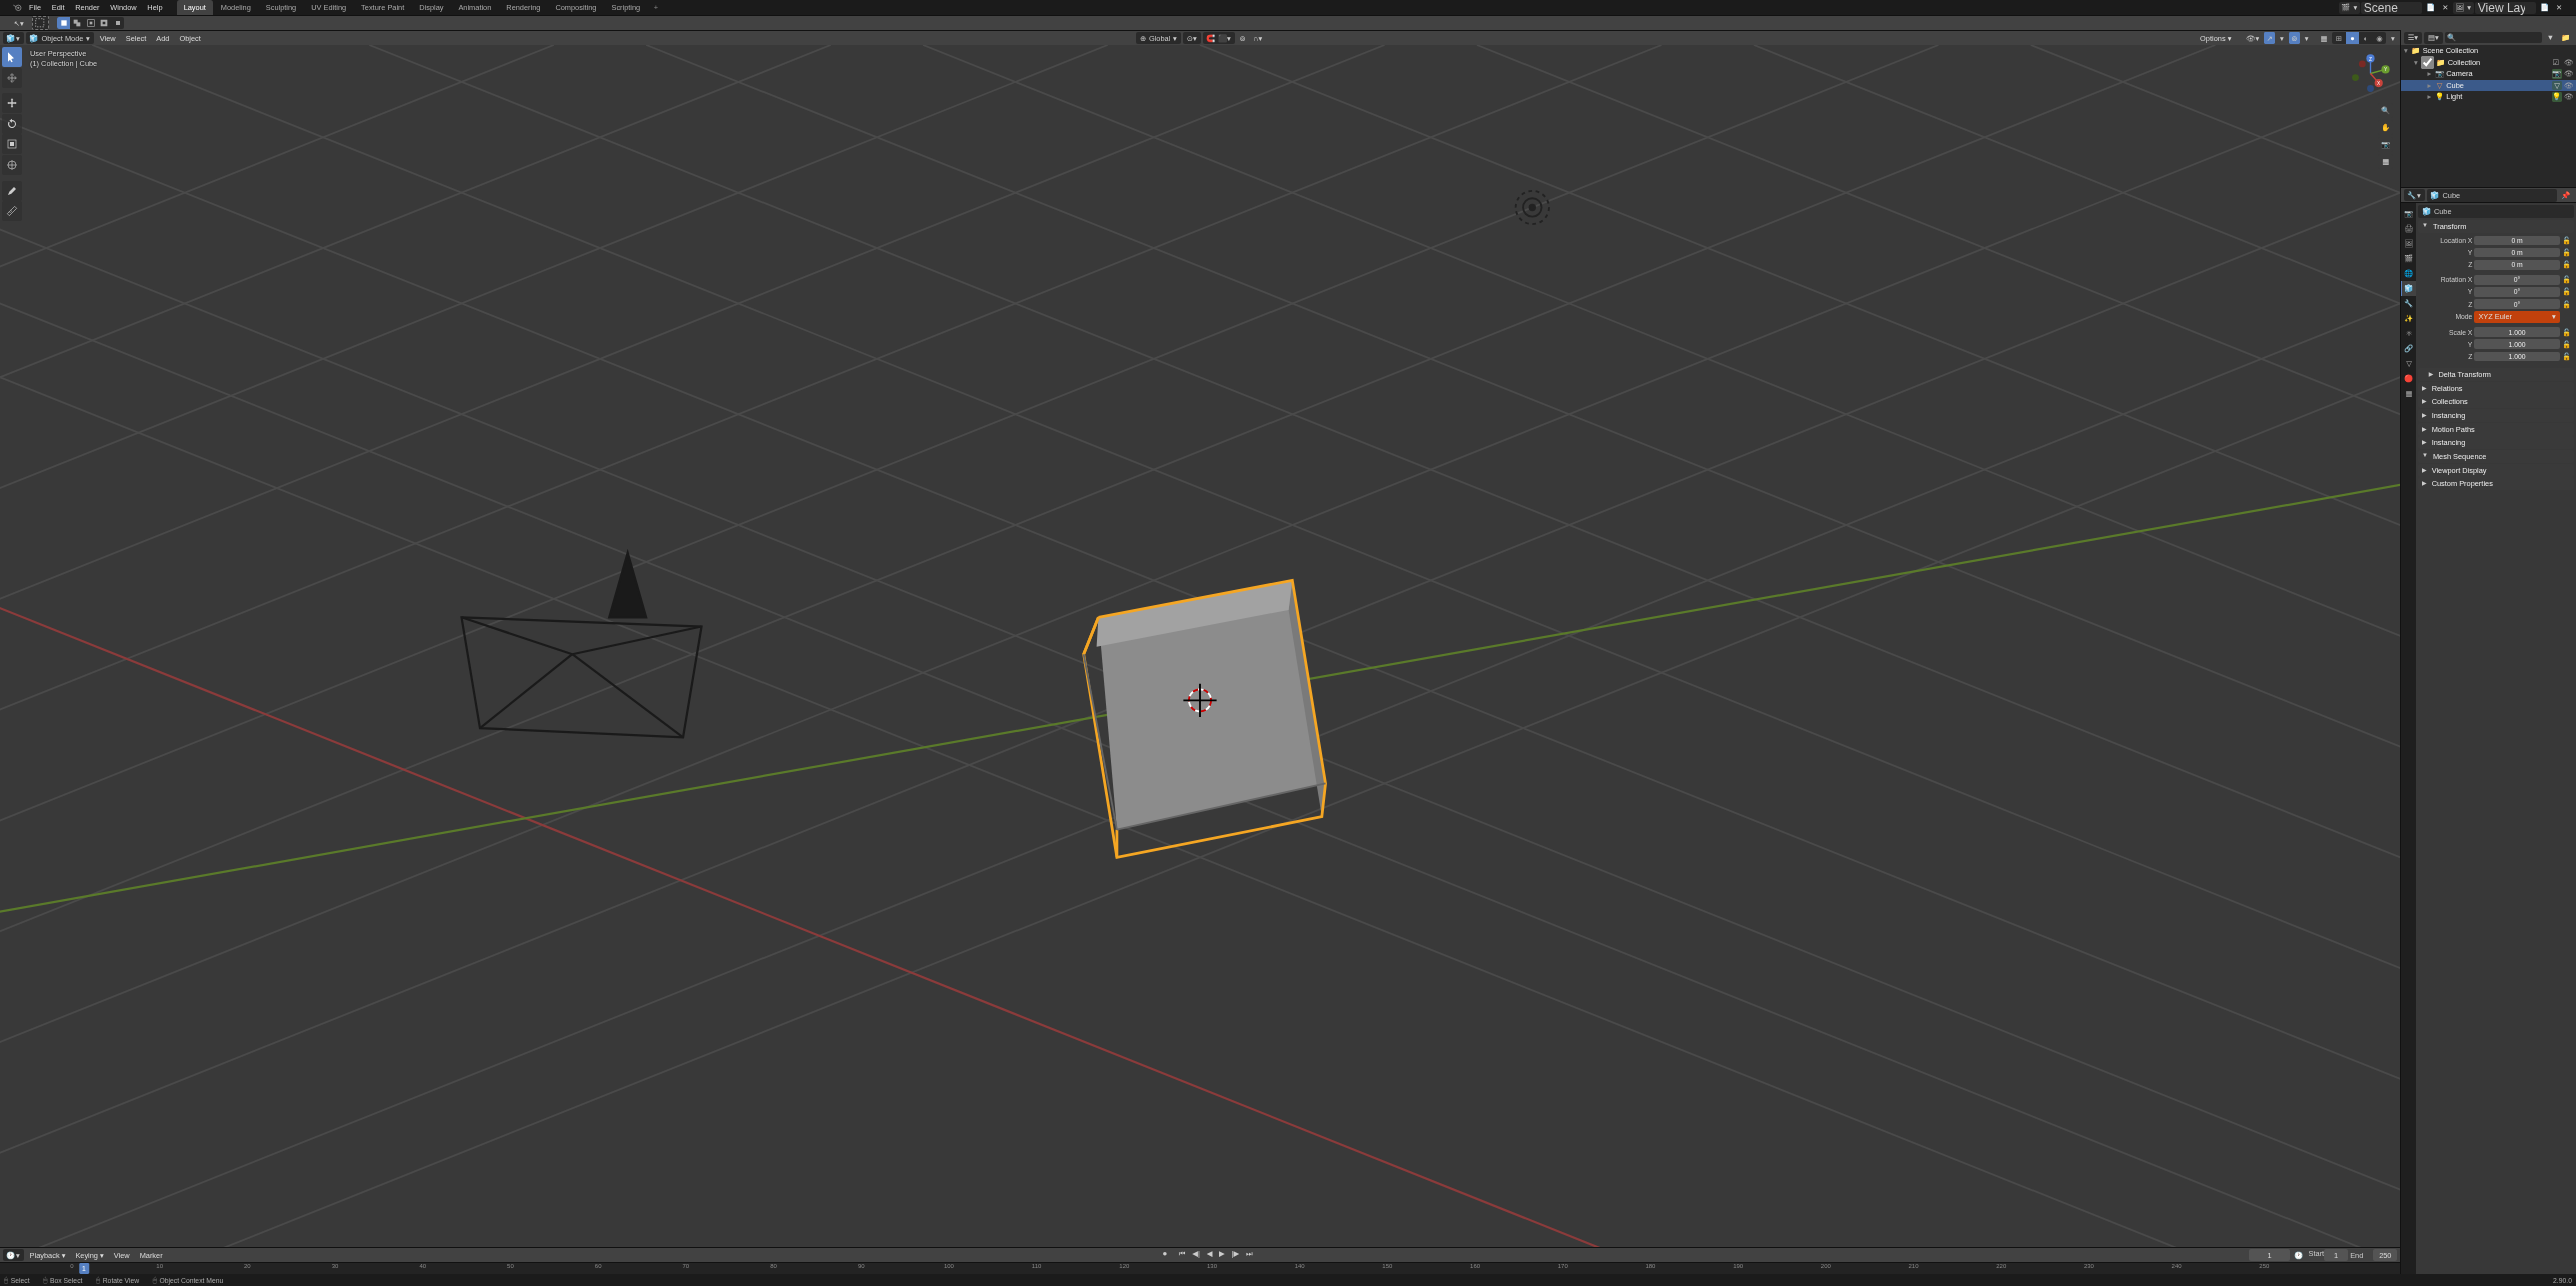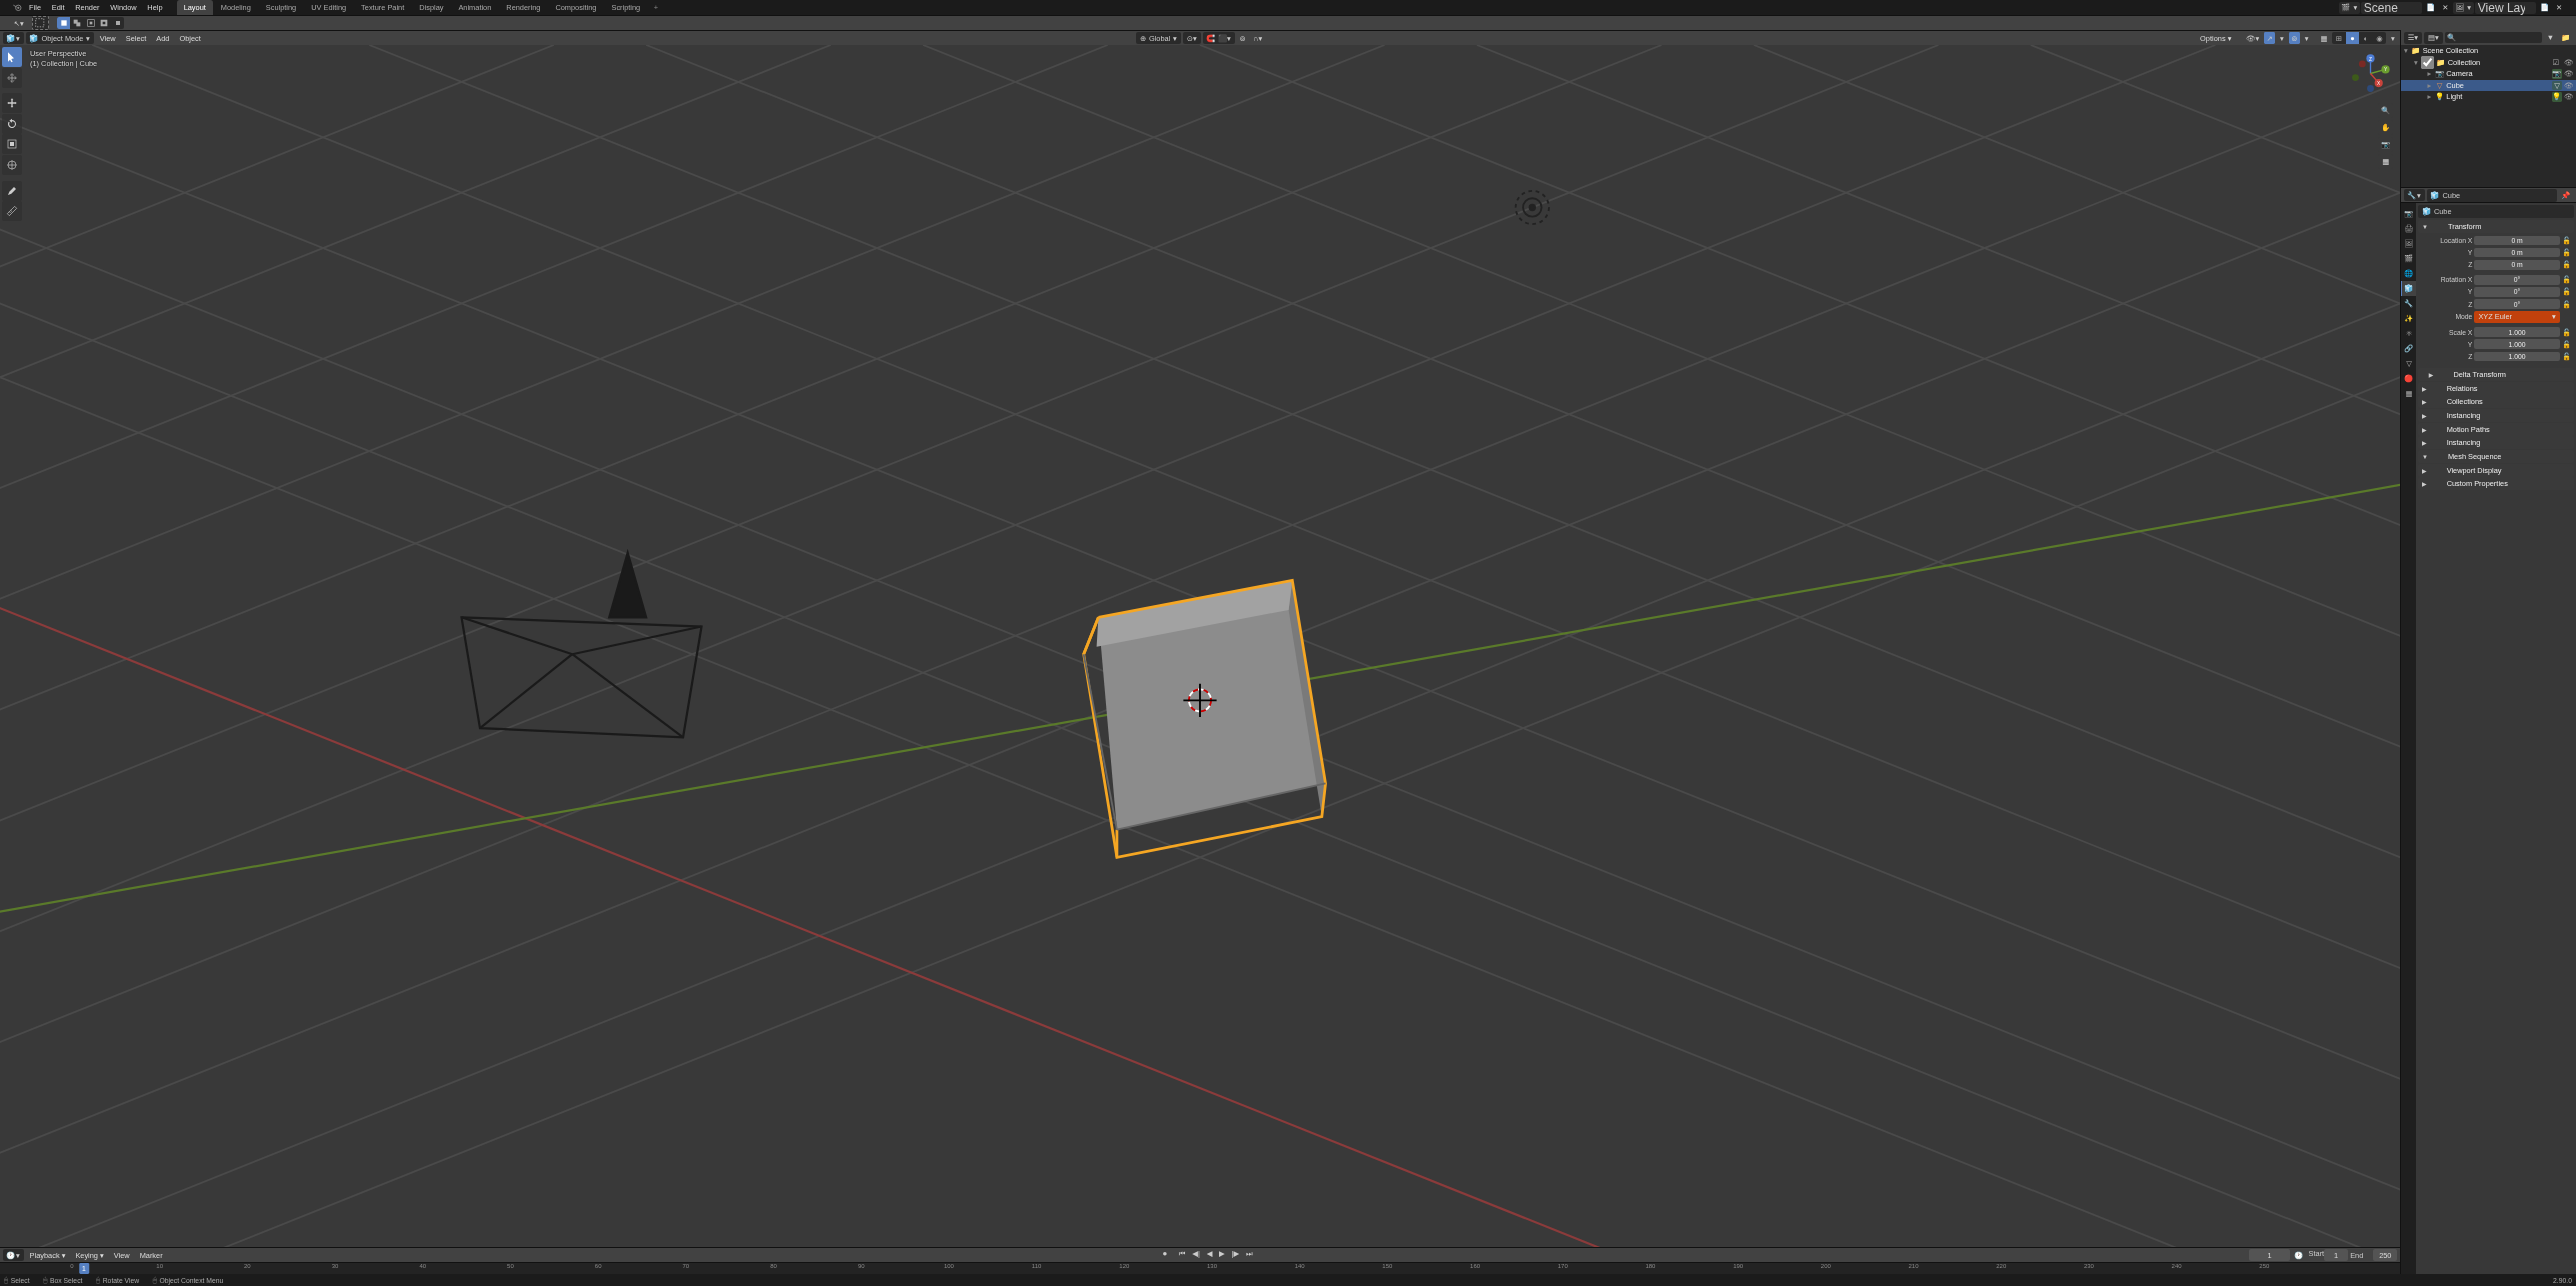--- a/index.html
+++ b/index.html
@@ -72,21 +72,21 @@
 .out-ico { width: 9.5px; height: 9.5px; display: flex; align-items: center; justify-content: center; }
 
 .prop-hdr { display: flex; align-items: center; background: #424242; height: 15px; padding: 0 2.7px; gap: 2px; border-top: 0.7px solid #111; }
 .prop-area { flex: 1; display: flex; min-height: 0; border-top: 0.7px solid #111; }
 .prop-tabs { width: 15px; background: #1f1f1f; display: flex; flex-direction: column; padding-top: 2.7px; gap: 0; }
 .prop-tab { width: 15px; height: 15px; display: flex; align-items: center; justify-content: center; color: #aaa; border-left: 1.4px solid transparent; }
 .prop-tab.active { background: #424242; border-left: 1.4px solid #5680c2; color: #fff; }
 .prop-body { flex: 1; background: #383838; overflow: auto; padding: 2px; }
 .panel-crumb { background: #2a2a2a; border-radius: 2px; padding: 2px 4px; margin-bottom: 2px; display: flex; align-items: center; gap: 2.7px; }
 .panel { margin-bottom: 0.7px; }
-.panel-hdr { background: #3a3a3a; padding: 2px 4px; border-radius: 2px; display: flex; align-items: center; gap: 20px; color: #eee; }
+.panel-hdr { background: #3a3a3a; padding: 2px 4px; border-radius: 2px; display: flex; align-items: flex-start; gap: 5px; color: #eee; }
 .panel-hdr .tri2 { font-size: 6px; color: #ccc; }
 .panel-content { padding: 2px 1.4px 4px 1.4px; }
 .prop-row { display: flex; align-items: center; gap: 2px; margin-bottom: 1.4px; }
 .prop-label { width: 53px; text-align: right; color: #ccc; font-size: 6.8px; }
 .prop-value { flex: 1; background: #545454; border-radius: 2px; padding: 1.4px 2.7px; text-align: center; color: #eee; font-size: 6.8px; }
 .prop-lock { width: 10.8px; height: 10.8px; display: flex; align-items: center; justify-content: center; color: #888; }
 .dropdown-wide { flex: 1; background: #c2410c; border-radius: 2px; padding: 1.4px 4px; color: #ddd; display: flex; justify-content: space-between; align-items: center; }
 
 svg { display: block; }
 </style>

